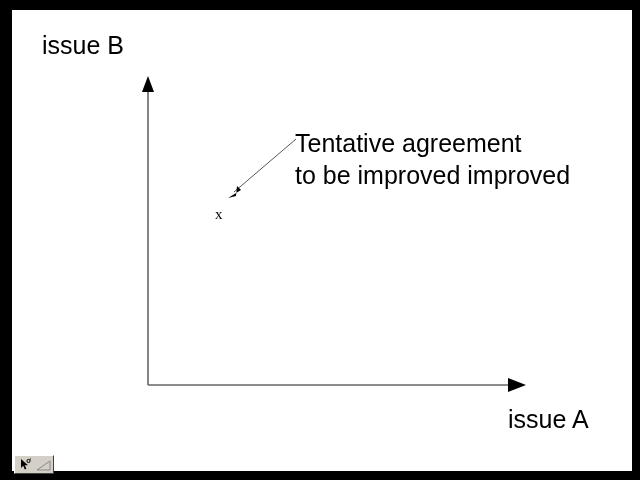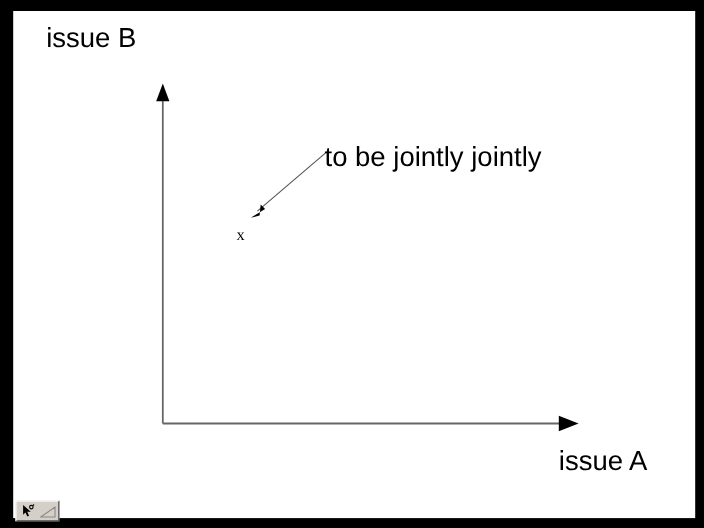--- a/index.html
+++ b/index.html
@@ -33,21 +33,21 @@
     pointer-events: none;
   }
   .slide-label {
     position: absolute;
     color: #000000;
     font-family: "Liberation Sans", sans-serif;
     font-size: 25px;
     line-height: 30px;
     white-space: nowrap;
   }
-  #label-issue-b { left: 42px; top: 20px; text-align: center; }
+  #label-issue-b { left: 42px; top: 30px; text-align: center; }
   #label-issue-a { left: 477px; top: 404px; margin-left: 31px; }
   #annotation-text {
     position: absolute;
     left: 295px;
     top: 127px;
     color: #000000;
     font-family: "Liberation Sans", sans-serif;
     font-size: 25px;
     line-height: 32px;
     white-space: nowrap;
@@ -105,21 +105,22 @@
 
     <line x1="296" y1="139" x2="234" y2="192" stroke="#555555" stroke-width="1"></line>
     <polygon points="228,198 241,190 237,186 236,196" fill="#000000"></polygon>
   </svg>
 
   <div class="slide-label" id="label-issue-b">issue B</div>
 
   <div class="slide-label" id="label-issue-a">issue A</div>
 
   <div id="annotation-text">
-    <div>to be jointly jointly</div>
+    <div>Tentative agreement</div>
+    <div>to be improved improved</div>
   </div>
 
   <div id="point-marker">x</div>
 
   <div id="drawing-toolbar">
     <div class="tb-button">
       <svg width="14" height="14" viewBox="0 0 14 14">
         <path d="M3 1 L3 10 L5.2 7.8 L6.8 11.5 L8.4 10.8 L6.8 7.3 L10 7.3 Z" fill="#000000"></path>
         <circle cx="10.5" cy="3" r="1.6" fill="none" stroke="#000000" stroke-width="1"></circle>
         <line x1="11.8" y1="1.6" x2="13" y2="0.6" stroke="#000000" stroke-width="1"></line>

